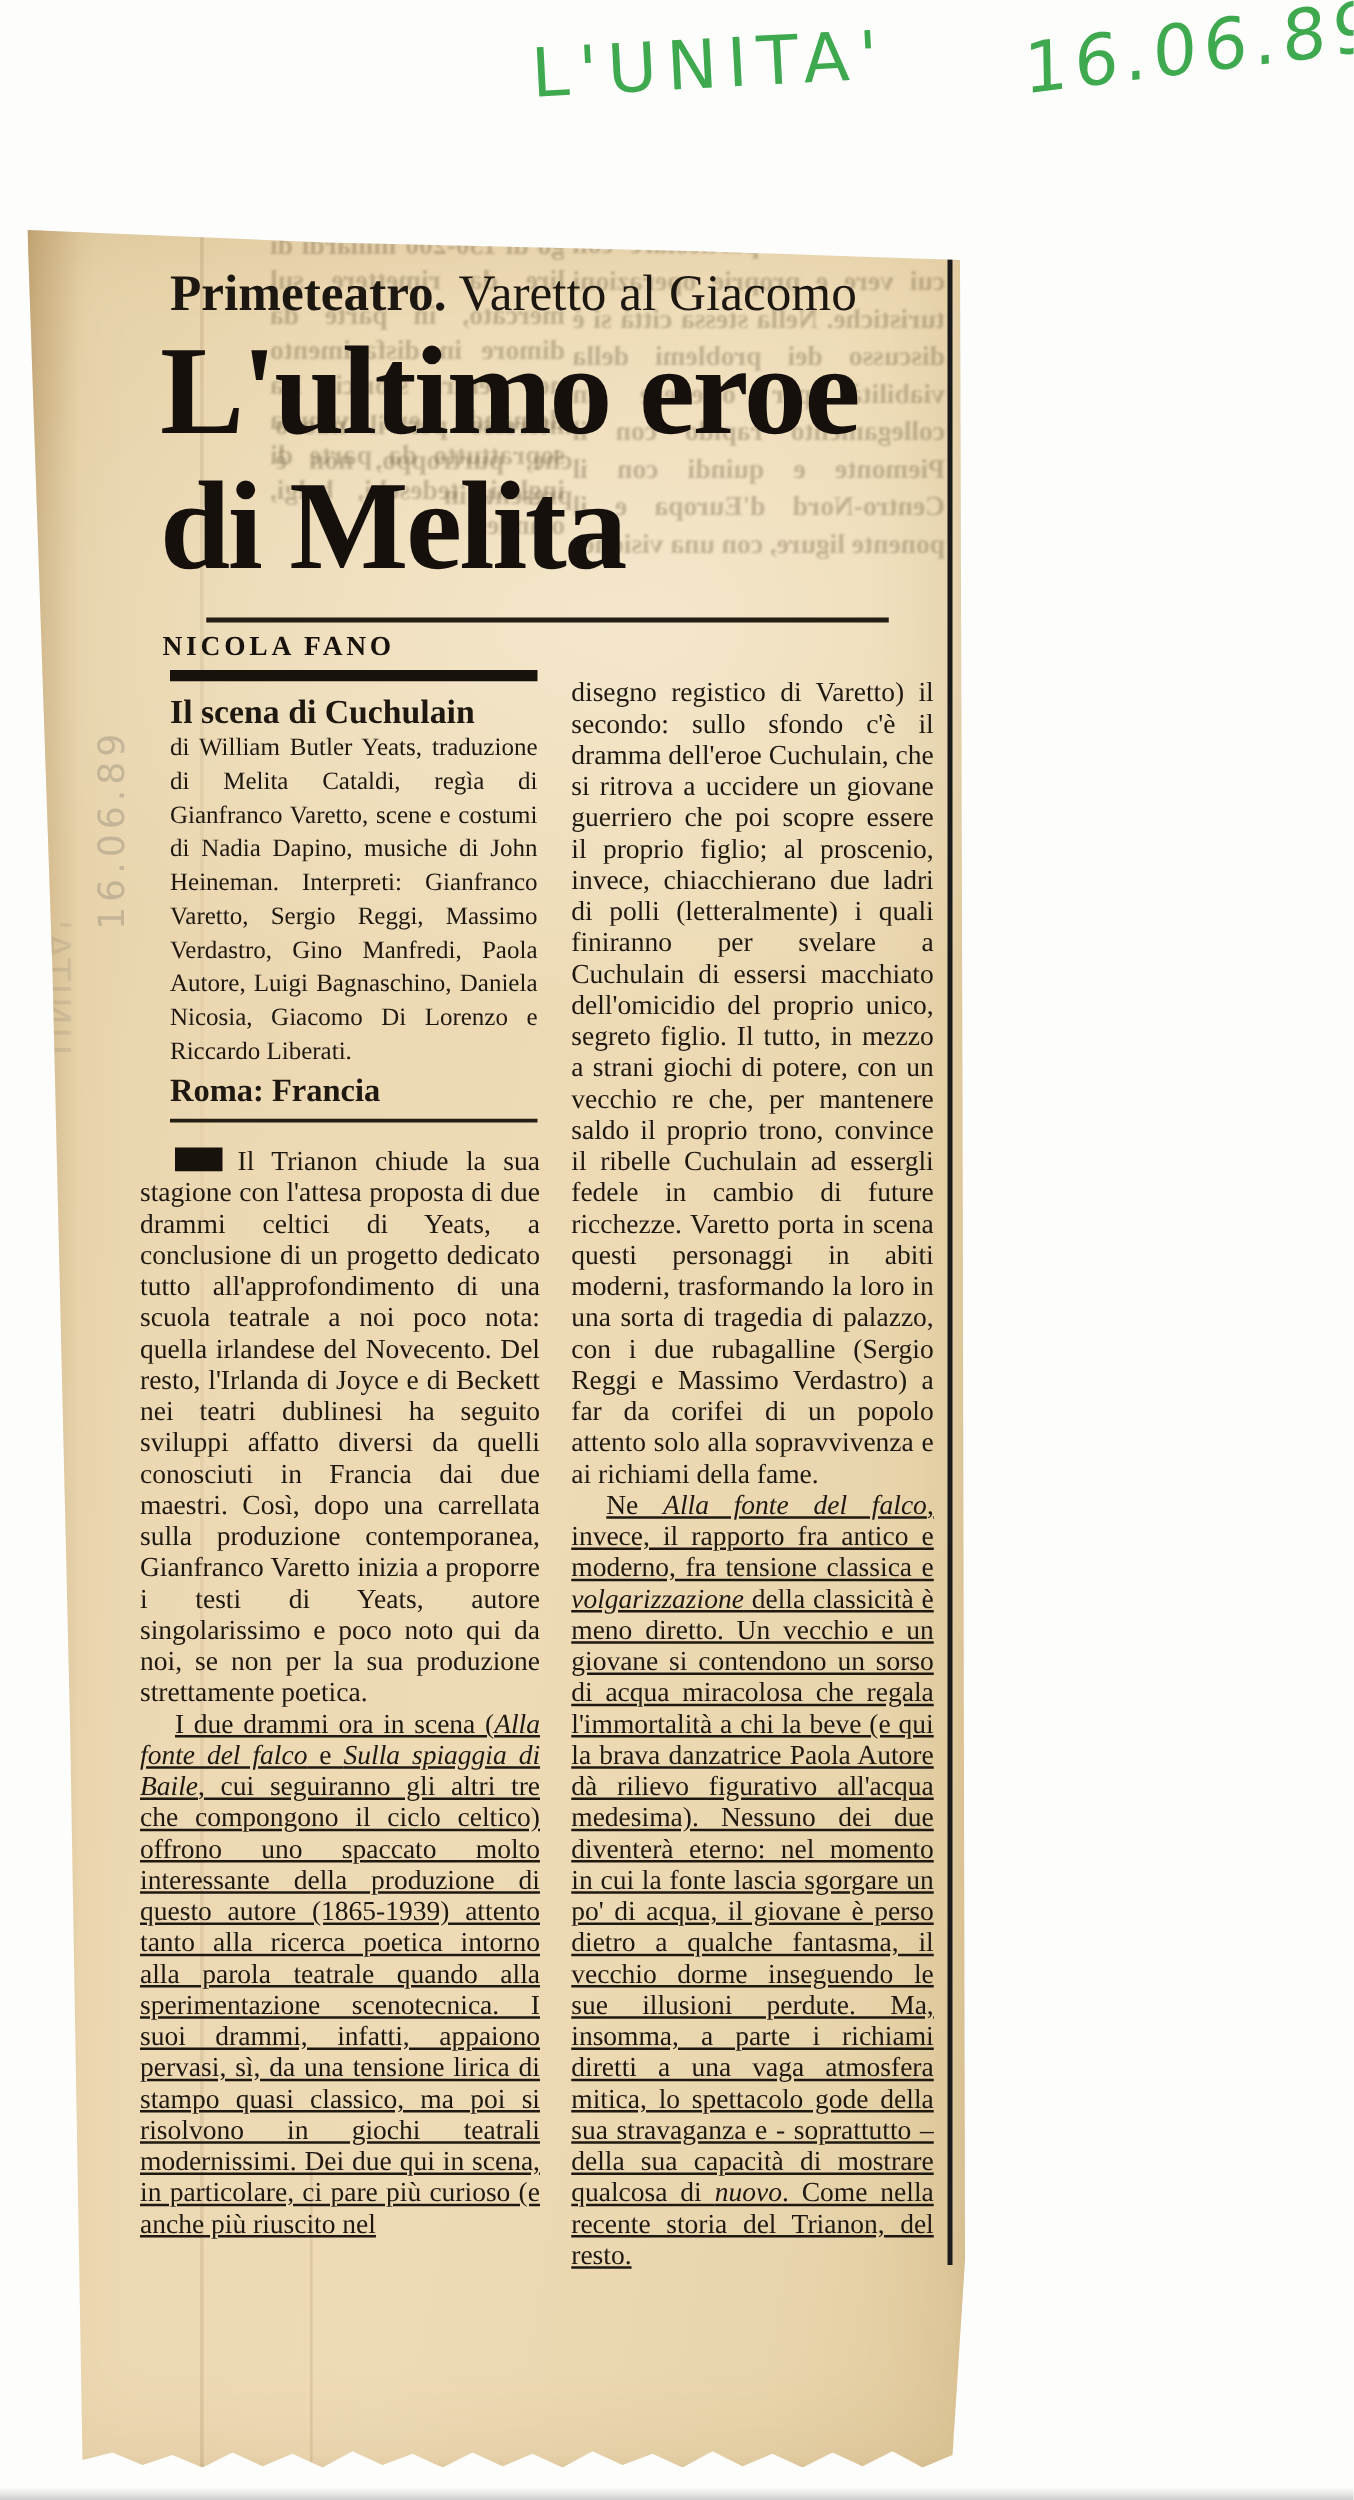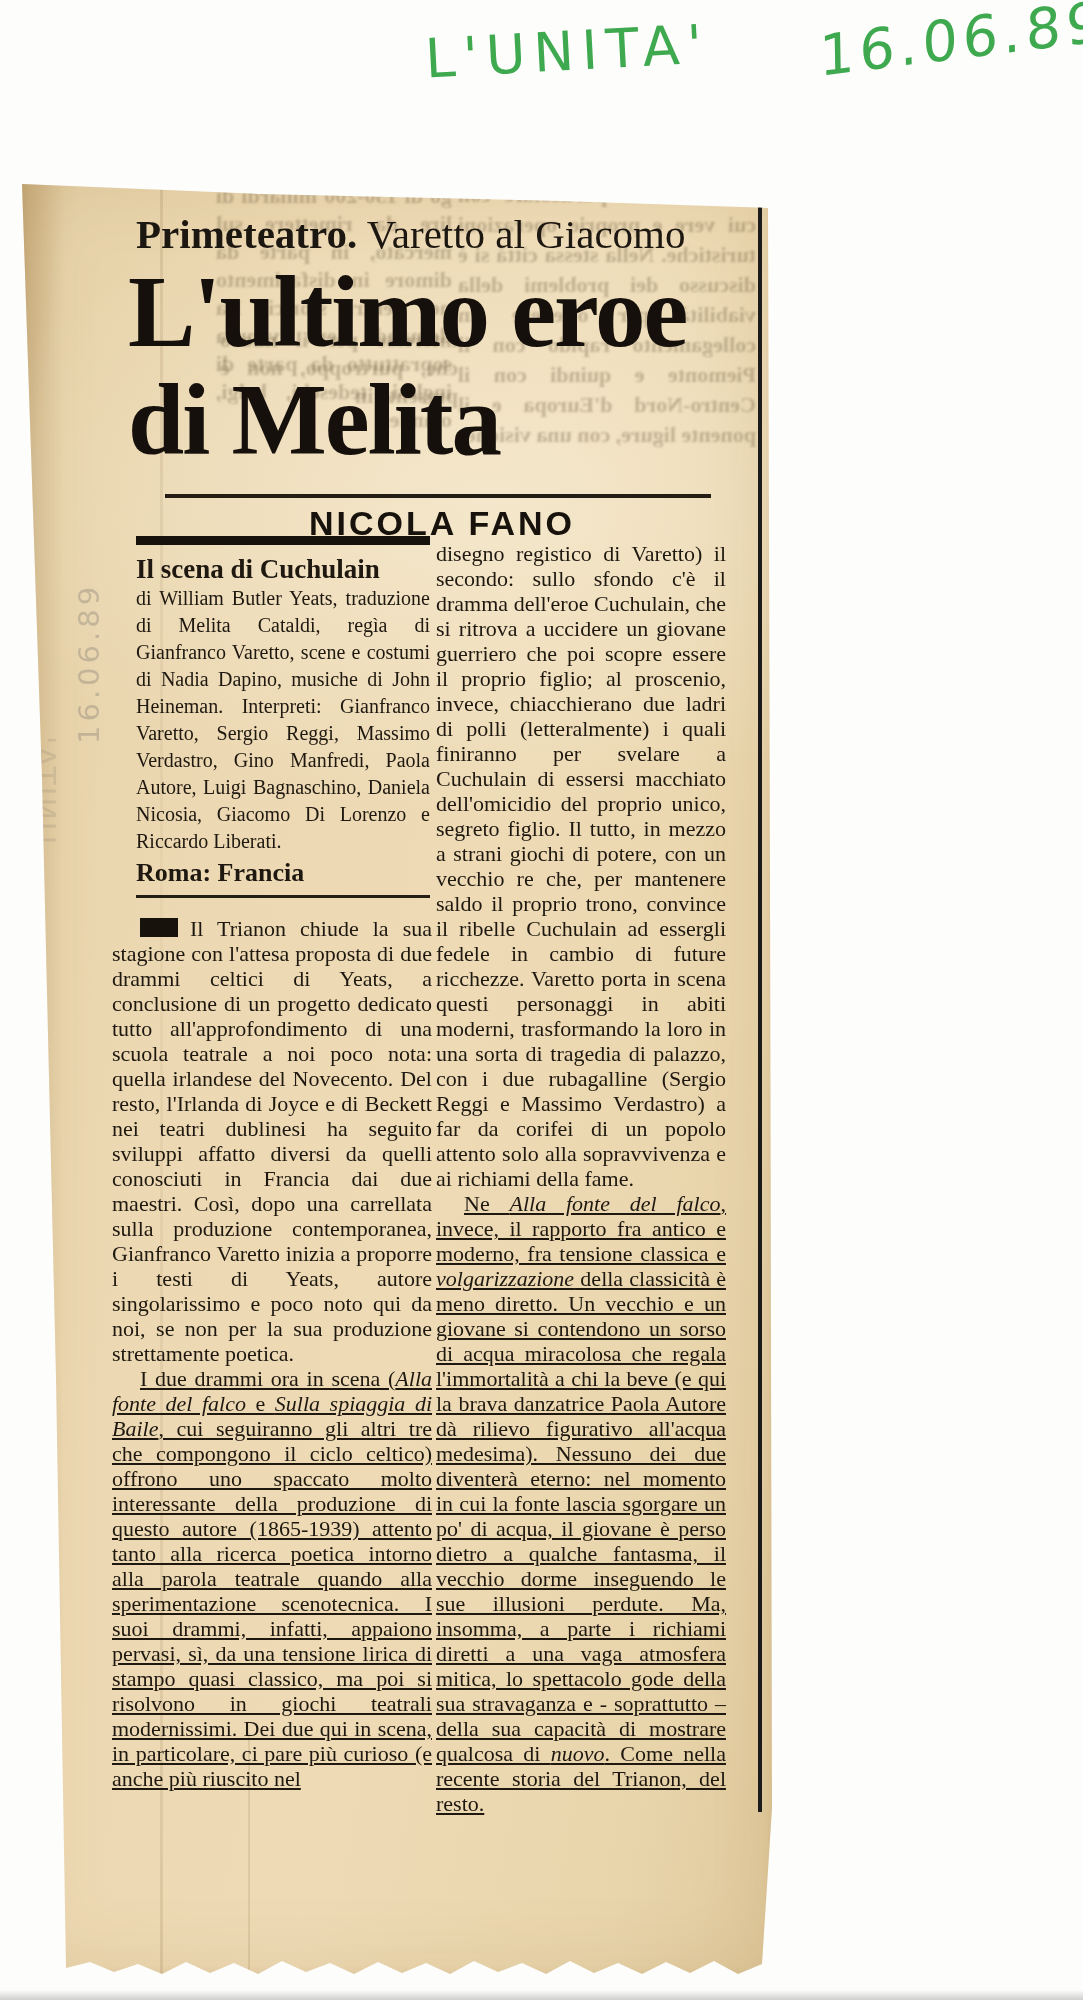--- a/index.html
+++ b/index.html
@@ -47,27 +47,27 @@
   .pencil-bleed{left:42px;top:666px;font-size:30px;letter-spacing:2px;
       transform:rotate(-90deg) scaleY(-1);transform-origin:0 0;opacity:.30;filter:blur(.6px);}
 
   
   .kicker{position:absolute;left:116px;top:32px;font-size:41px;white-space:nowrap;color:#1c1710;}
   .kicker .kbold{font-weight:bold;}
   .headline{position:absolute;left:108px;top:80px;margin:0;font-weight:bold;color:#15100b;
       font-size:101px;line-height:108px;letter-spacing:-2px;}
   .headline span{display:block;}
   .rule-byline{position:absolute;left:145px;top:316px;width:546px;height:4px;background:#241d14;}
-  .byline{position:absolute;left:110px;top:326px;width:624px;text-align:center;
-      font-family:Liberation Sans, sans-serif;font-weight:bold;
-      font-size:34px;letter-spacing:3px;color:#17120c;}
+  .byline{position:absolute;left:110px;top:326px;width:624px;text-align:left;
+      font-family:Liberation Serif, serif;font-weight:bold;
+      font-size:22px;letter-spacing:3px;color:#17120c;}
   .vrule{position:absolute;left:738px;top:28px;width:4px;height:1606px;background:#1b1b1b;}
 
   .leftcol{position:absolute;left:92px;top:358px;width:320px;}
-  .rightcol{position:absolute;left:416px;top:358px;width:290px;padding-top:5px;}
+  .rightcol{position:absolute;left:437px;top:358px;width:290px;padding-top:5px;}
 
   .infobox{margin-left:24px;width:294px;}
   .rule-thick{height:9px;background:#17120c;margin-bottom:9px;}
   .ib-title{font-weight:bold;font-size:27px;line-height:31px;}
   .ib-credits{font-size:20px;line-height:27px;text-align:justify;}
   .ib-venue{font-weight:bold;font-size:26px;line-height:31px;margin-top:2px;}
   .rule-thin2{height:3px;background:#241d14;margin-top:7px;}
 
   .para{margin:0;font-size:22px;line-height:25px;text-align:justify;
       hyphens:auto;-webkit-hyphens:auto;color:#1e1810;}

